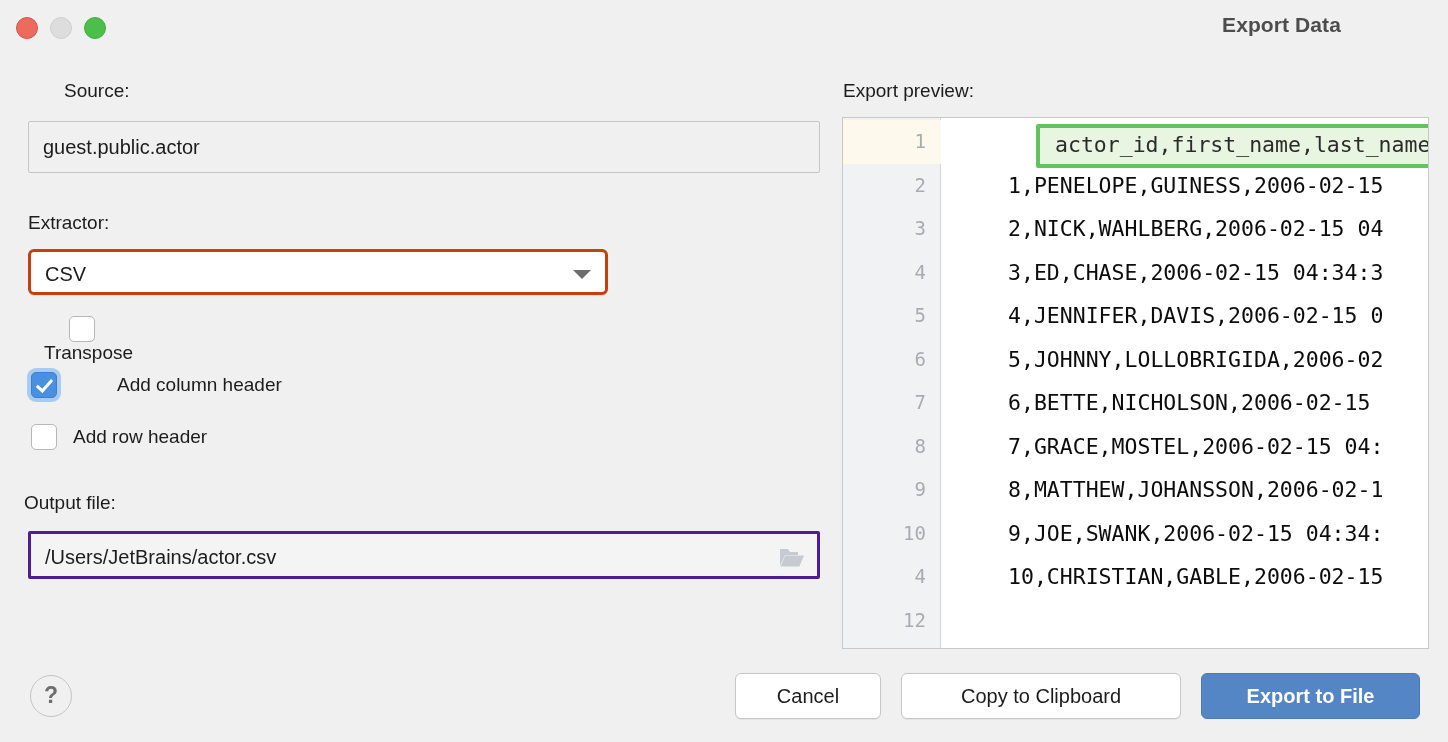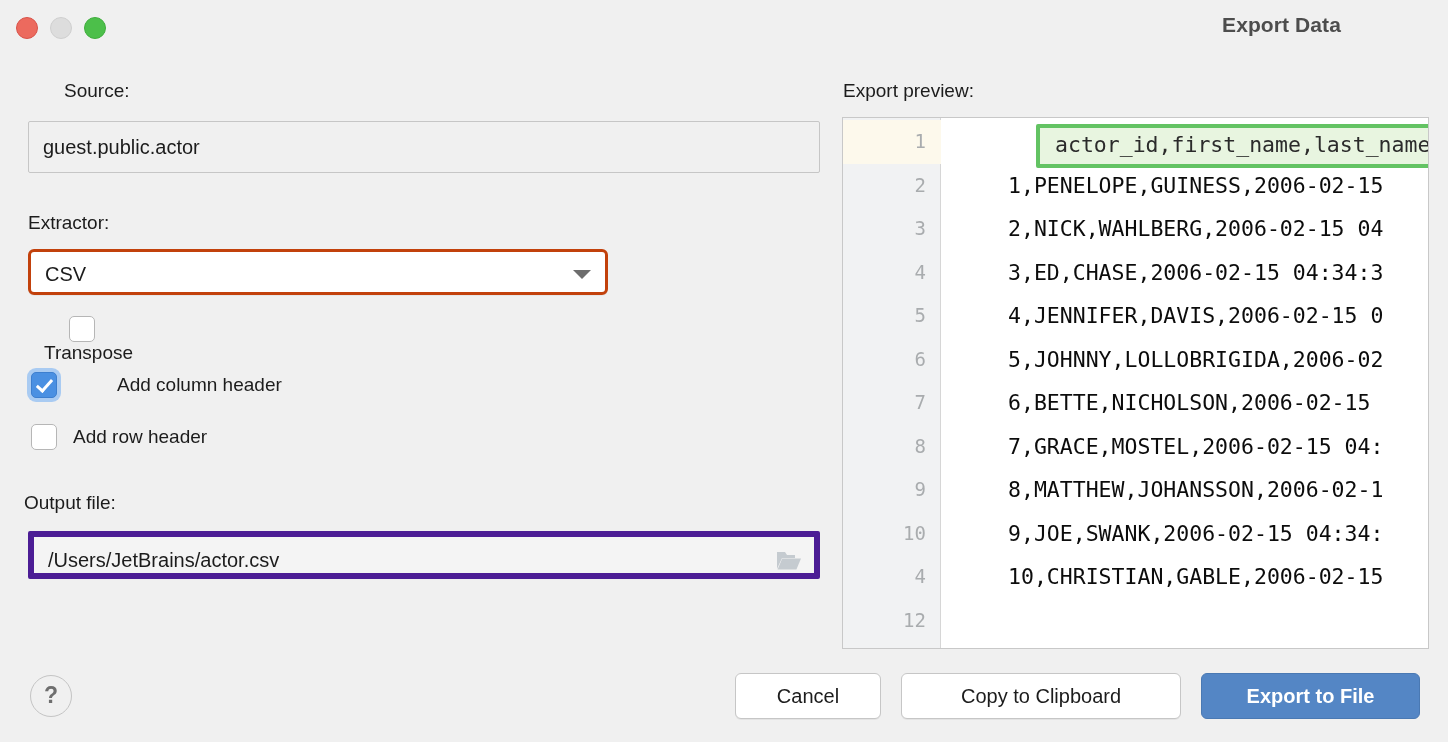--- a/index.html
+++ b/index.html
@@ -154,21 +154,21 @@
     margin-left: 16px;
     white-space: nowrap;
   }
 
   #output-field {
     position: absolute;
     left: 28px; top: 531px;
     width: 792px; height: 48px;
     box-sizing: border-box;
     background: #f4f4f4;
-    border: 6px solid #4c1d95;
+    border: 3px solid #4c1d95;
     border-radius: 2px;
   }
   #output-value {
     position: absolute;
     left: 14px; top: 0;
     height: 46px; line-height: 46px;
     font-size: 20px;
     color: #1c1c1c;
     white-space: nowrap;
   }

